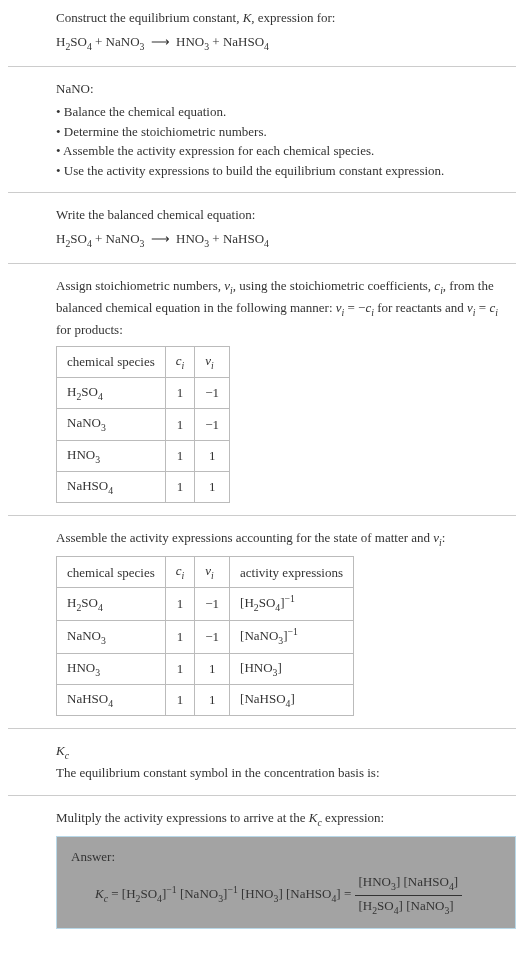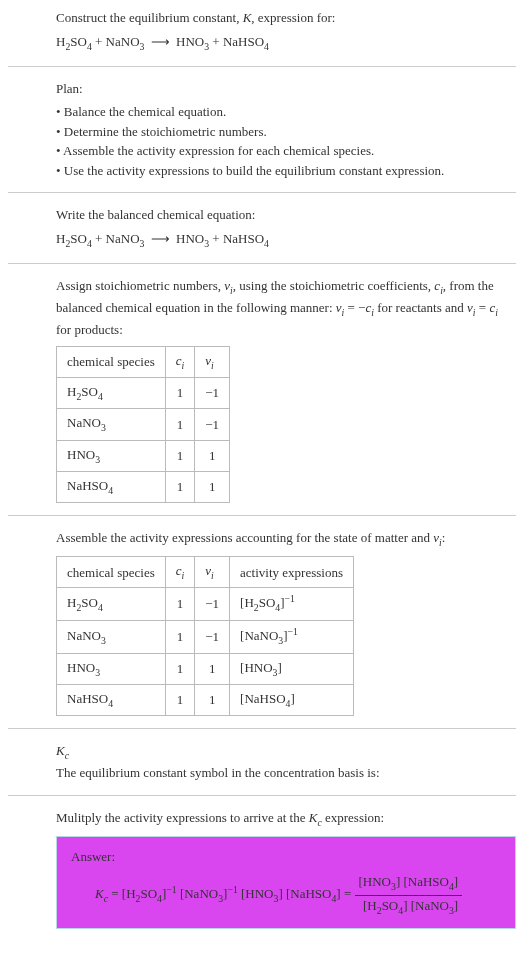--- a/index.html
+++ b/index.html
@@ -51,32 +51,32 @@
     th, td {
       border: 1px solid #bbb;
       padding: 4px 10px;
       text-align: left;
       font-weight: normal;
     }
     td.center {
       text-align: center;
     }
     .answer-box {
-      background: #d946ef;
+      background: #a3a3a3;
       border: 1px solid #b8d8e8;
       padding: 10px 14px;
       margin-top: 6px;
     }
     .answer-label {
       margin-bottom: 6px;
     }
     .frac {
       display: inline-block;
       vertical-align: middle;
-      text-align: right;
+      text-align: left;
     }
     .frac .num {
       display: block;
       border-bottom: 1px solid #333;
       padding: 0 4px;
     }
     .frac .den {
       display: block;
       padding: 0 4px;
     }
@@ -91,21 +91,21 @@
 <body>
 
 <div class="section">
   <div>Construct the equilibrium constant, <i>K</i>, expression for:</div>
   <div class="chem eq-line">H<sub>2</sub>SO<sub>4</sub> + NaNO<sub>3</sub> &nbsp;⟶&nbsp; HNO<sub>3</sub> + NaHSO<sub>4</sub></div>
 </div>
 
 <hr>
 
 <div class="section">
-  <div>Plan:</div>
+  <div>NaNO:</div>
   <ul class="plan">
     <li>Balance the chemical equation.</li>
     <li>Determine the stoichiometric numbers.</li>
     <li>Assemble the activity expression for each chemical species.</li>
     <li>Use the activity expressions to build the equilibrium constant expression.</li>
   </ul>
 </div>
 
 <hr>
 

